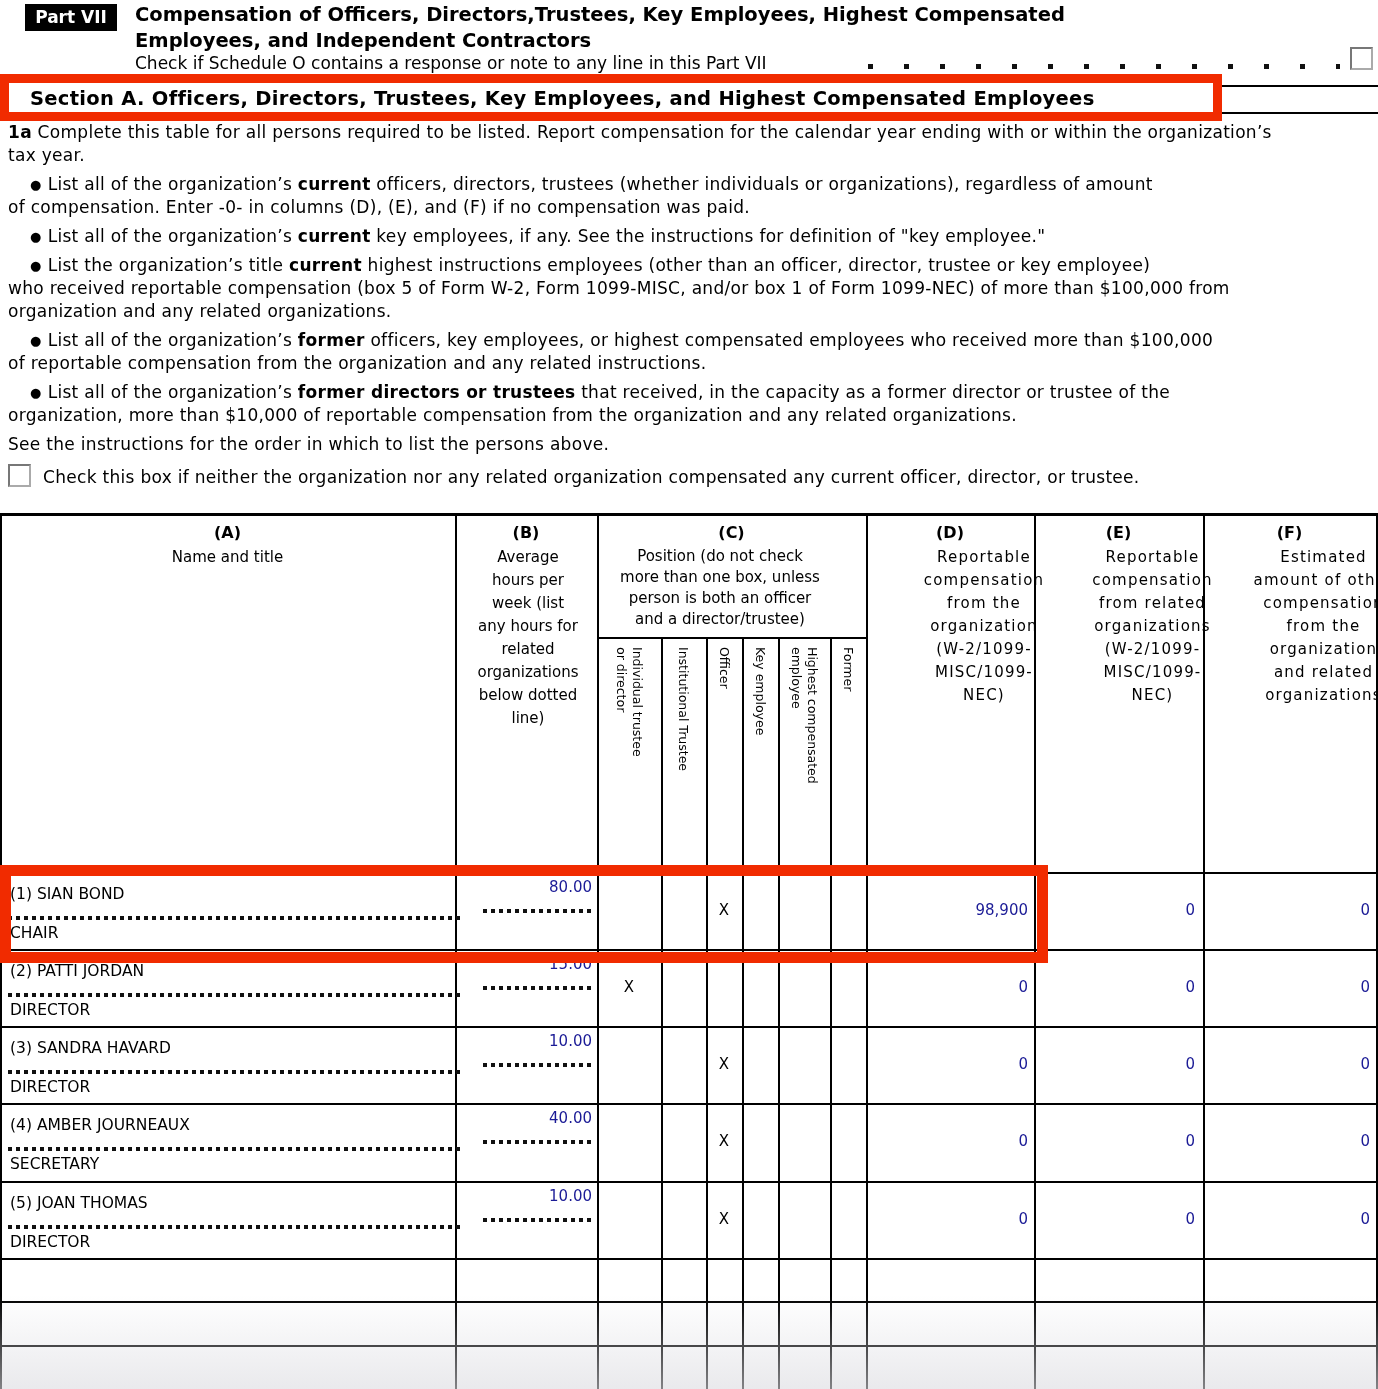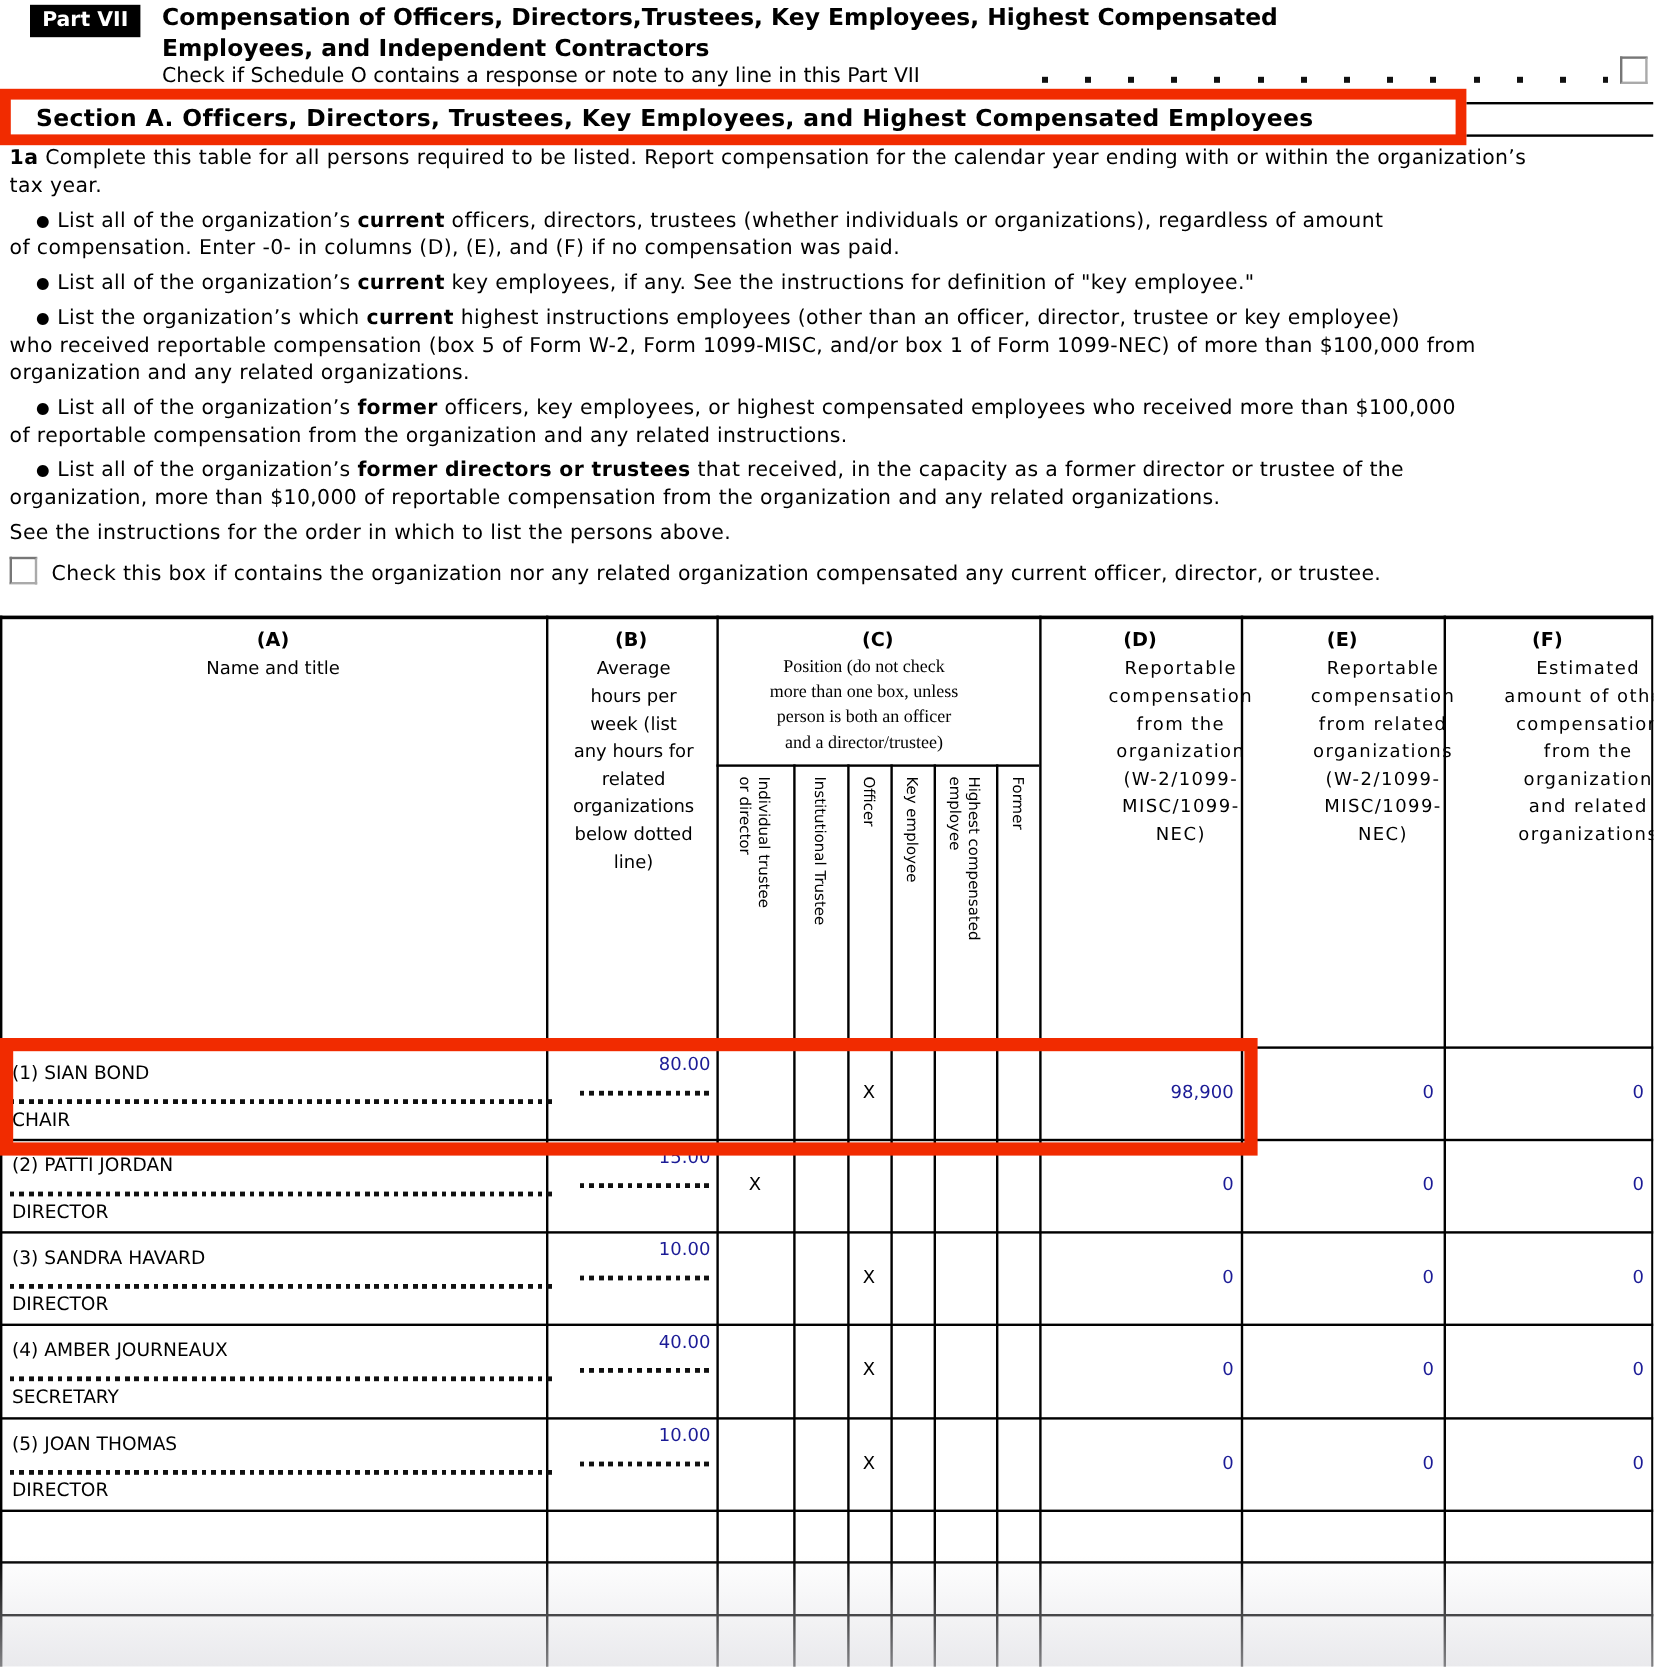--- a/index.html
+++ b/index.html
@@ -68,29 +68,29 @@
 
   <div id="section-a-title" class="abs">Section A. Officers, Directors, Trustees, Key Employees, and Highest Compensated Employees</div>
   <div id="redbox-section" class="abs redbox"></div>
 
   <div id="instructions" class="abs">
       <div class="iline"><b>1a</b><span> Complete this table for all persons required to be listed. Report compensation for the calendar year ending with or within the organization’s</span></div>
       <div class="iline">tax year.</div>
       <div class="iline mt bullet-ind"><span class="bullet-ch">●</span><span>List all of the organization’s </span><b>current</b><span> officers, directors, trustees (whether individuals or organizations), regardless of amount</span></div>
       <div class="iline">of compensation. Enter -0- in columns (D), (E), and (F) if no compensation was paid.</div>
       <div class="iline mt bullet-ind"><span class="bullet-ch">●</span><span>List all of the organization’s </span><b>current</b><span> key employees, if any. See the instructions for definition of "key employee."</span></div>
-      <div class="iline mt bullet-ind"><span class="bullet-ch">●</span><span>List the organization’s which </span><b>current</b><span> highest instructions employees (other than an officer, director, trustee or key employee)</span></div>
+      <div class="iline mt bullet-ind"><span class="bullet-ch">●</span><span>List the organization’s title </span><b>current</b><span> highest instructions employees (other than an officer, director, trustee or key employee)</span></div>
       <div class="iline">who received reportable compensation (box 5 of Form W-2, Form 1099-MISC, and/or box 1 of Form 1099-NEC) of more than $100,000 from</div>
       <div class="iline">organization and any related organizations.</div>
       <div class="iline mt bullet-ind"><span class="bullet-ch">●</span><span>List all of the organization’s </span><b>former</b><span> officers, key employees, or highest compensated employees who received more than $100,000</span></div>
       <div class="iline">of reportable compensation from the organization and any related instructions.</div>
       <div class="iline mt bullet-ind"><span class="bullet-ch">●</span><span>List all of the organization’s </span><b>former directors or trustees</b><span> that received, in the capacity as a former director or trustee of the</span></div>
       <div class="iline">organization, more than $10,000 of reportable compensation from the organization and any related organizations.</div>
       <div class="iline mt">See the instructions for the order in which to list the persons above.</div>
-      <div class="iline" style="margin-top: 8px;"><span class="cbx" id="nc-cbx"></span><span>Check this box if contains the organization nor any related organization compensated any current officer, director, or trustee.</span></div>
+      <div class="iline" style="margin-top: 8px;"><span class="cbx" id="nc-cbx"></span><span>Check this box if neither the organization nor any related organization compensated any current officer, director, or trustee.</span></div>
     </div>
 
   <div id="table-layer">
       <div style="left:0px;top:513px;height:876px;" class="vline"></div>
       <div style="left:455px;top:513px;height:876px;" class="vline"></div>
       <div style="left:597px;top:513px;height:876px;" class="vline"></div>
       <div style="left:661px;top:637px;height:752px;" class="vline"></div>
       <div style="left:706px;top:637px;height:752px;" class="vline"></div>
       <div style="left:742px;top:637px;height:752px;" class="vline"></div>
       <div style="left:778px;top:637px;height:752px;" class="vline"></div>
@@ -116,21 +116,21 @@
       <div style="left:455px;top:523px;width:142px;" class="hletter">(B)</div>
       <div style="left:455px;top:546px;width:146px;" class="hlabel ">Average
 hours per
 week (list
 any hours for
 related
 organizations
 below dotted
 line)</div>
       <div style="left:597px;top:523px;width:269px;" class="hletter">(C)</div>
-      <div style="left:597px;top:546px;width:246px;font-family:Liberation Serif, serif;" class="hlabel hlabel-c">Position (do not check
+      <div style="left:597px;top:546px;width:246px;" class="hlabel hlabel-c">Position (do not check
 more than one box, unless
 person is both an officer
 and a director/trustee)</div>
       <div style="left:866px;top:523px;width:168px;" class="hletter">(D)</div>
       <div style="left:866px;top:546px;width:168px;" class="hlabel hlabel-def">Reportable
 compensation
 from the
 organization
 (W-2/1099-
 MISC/1099-

